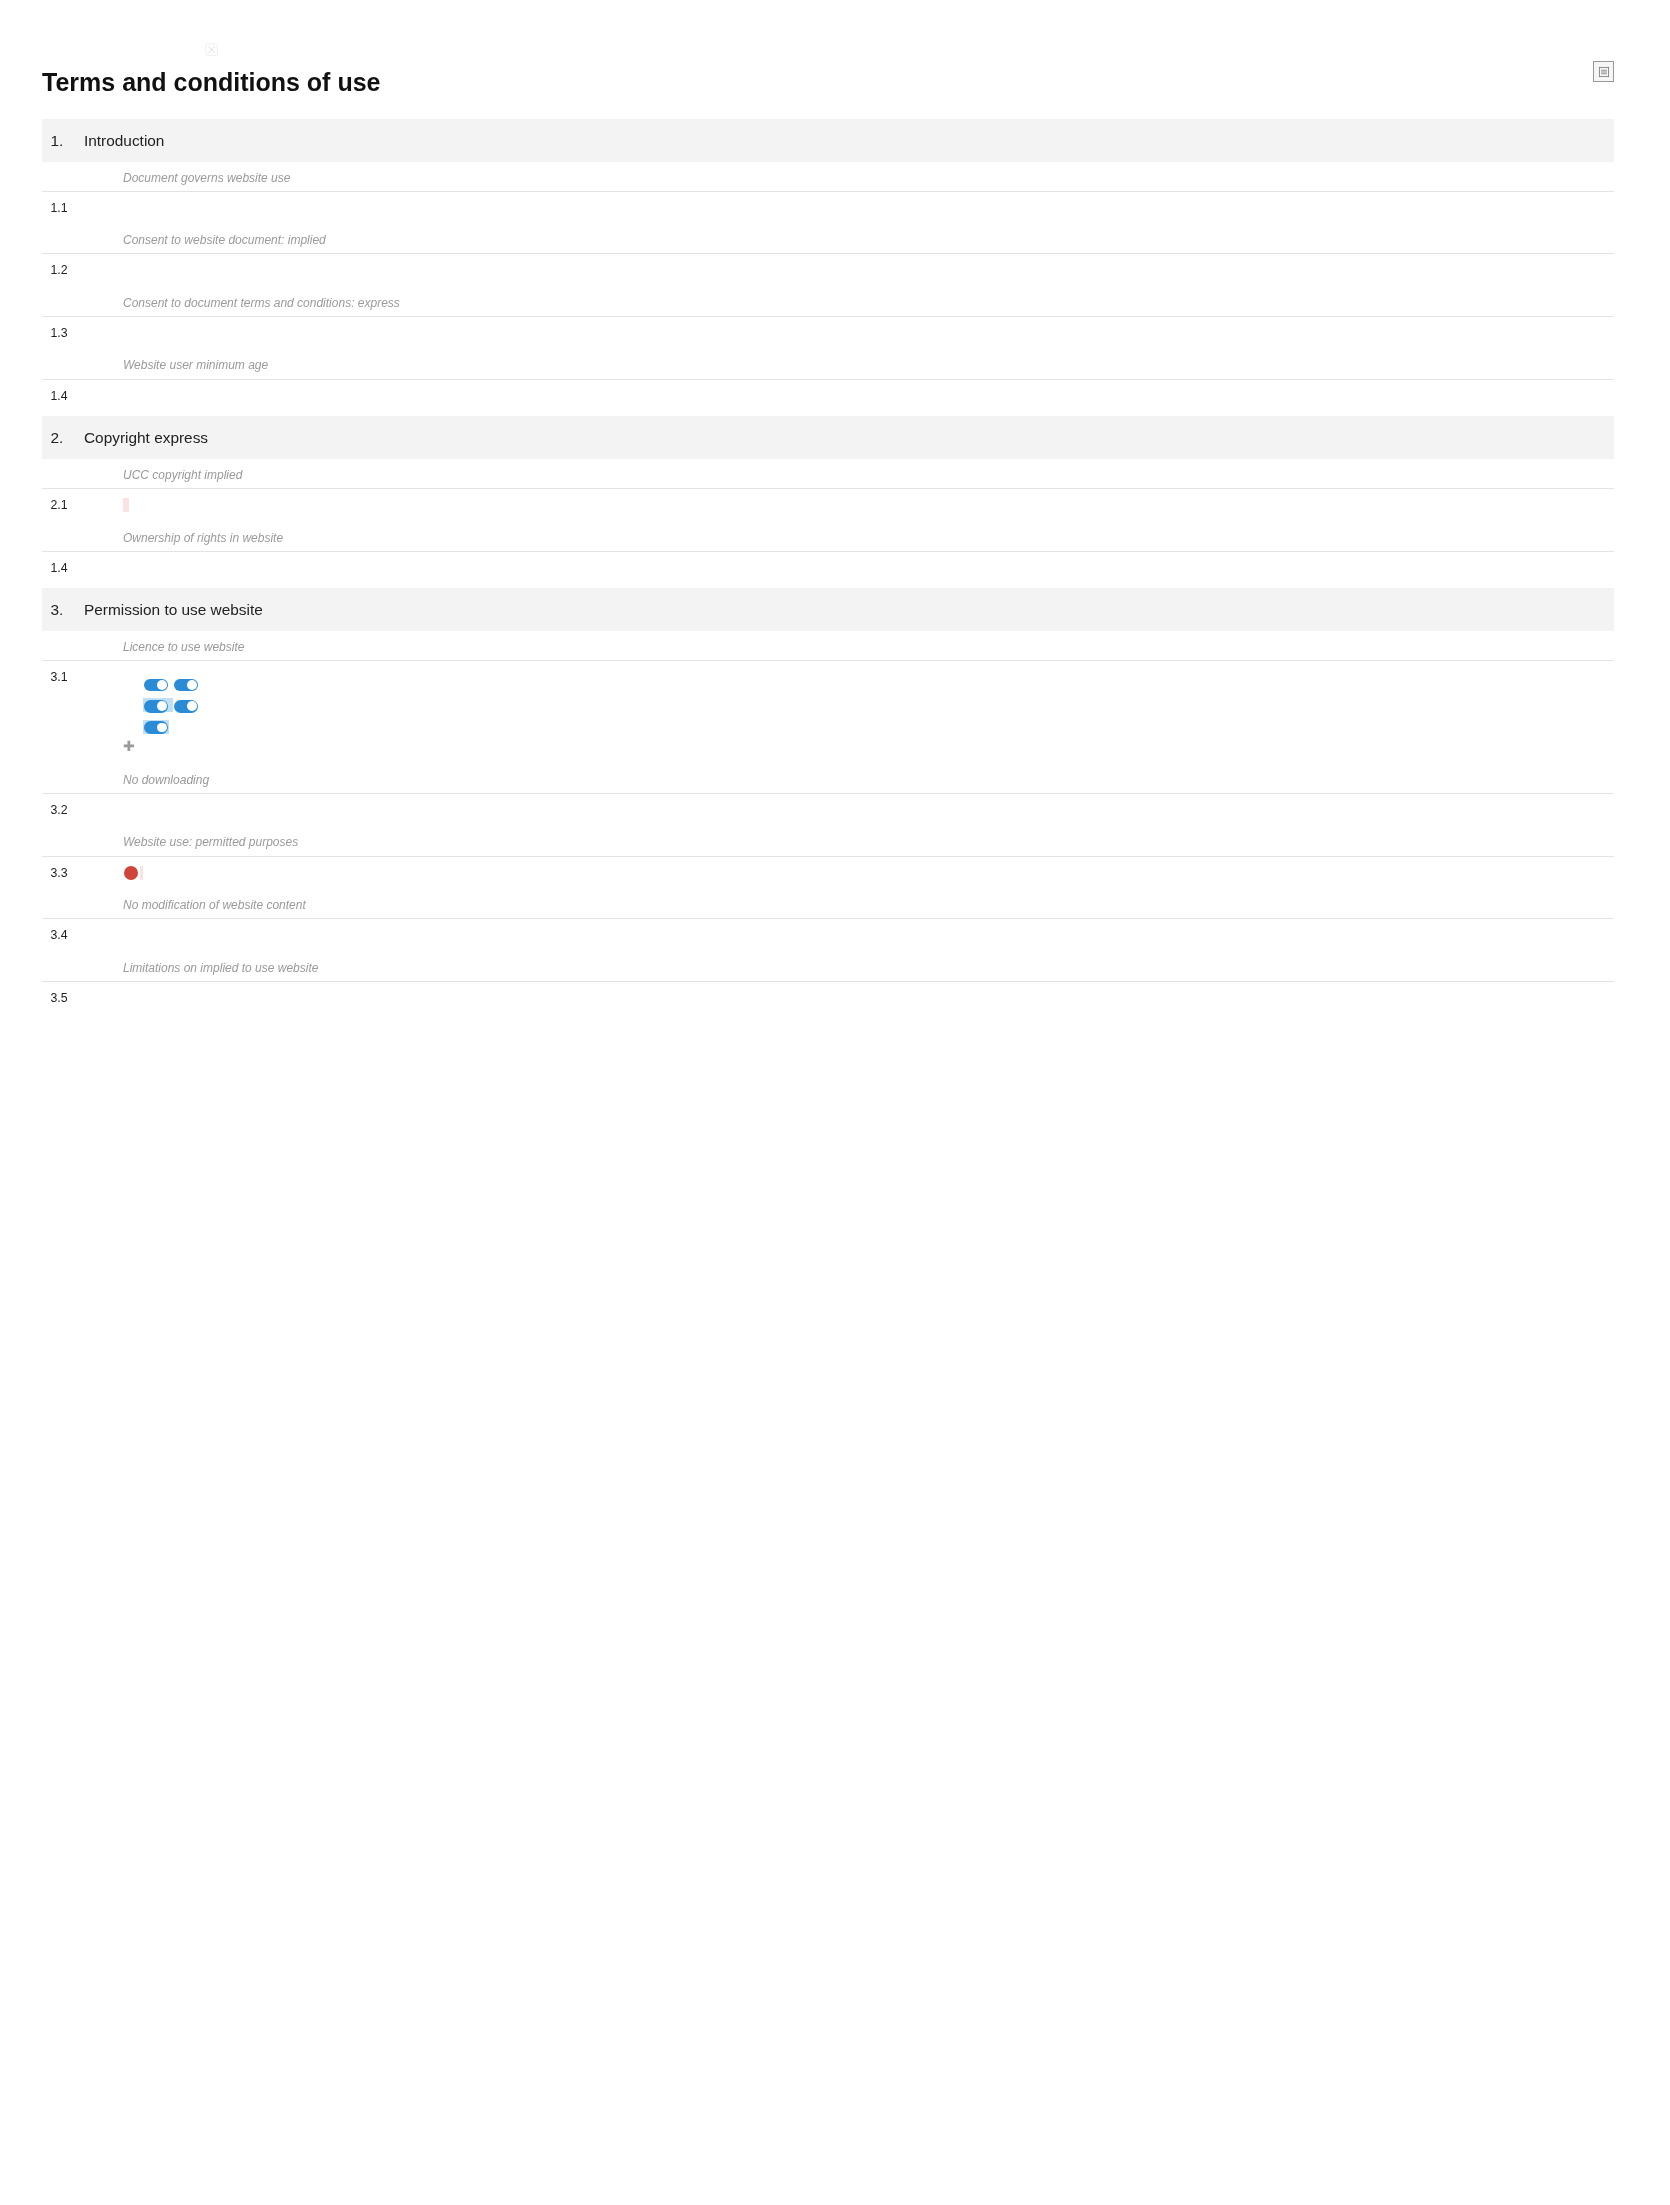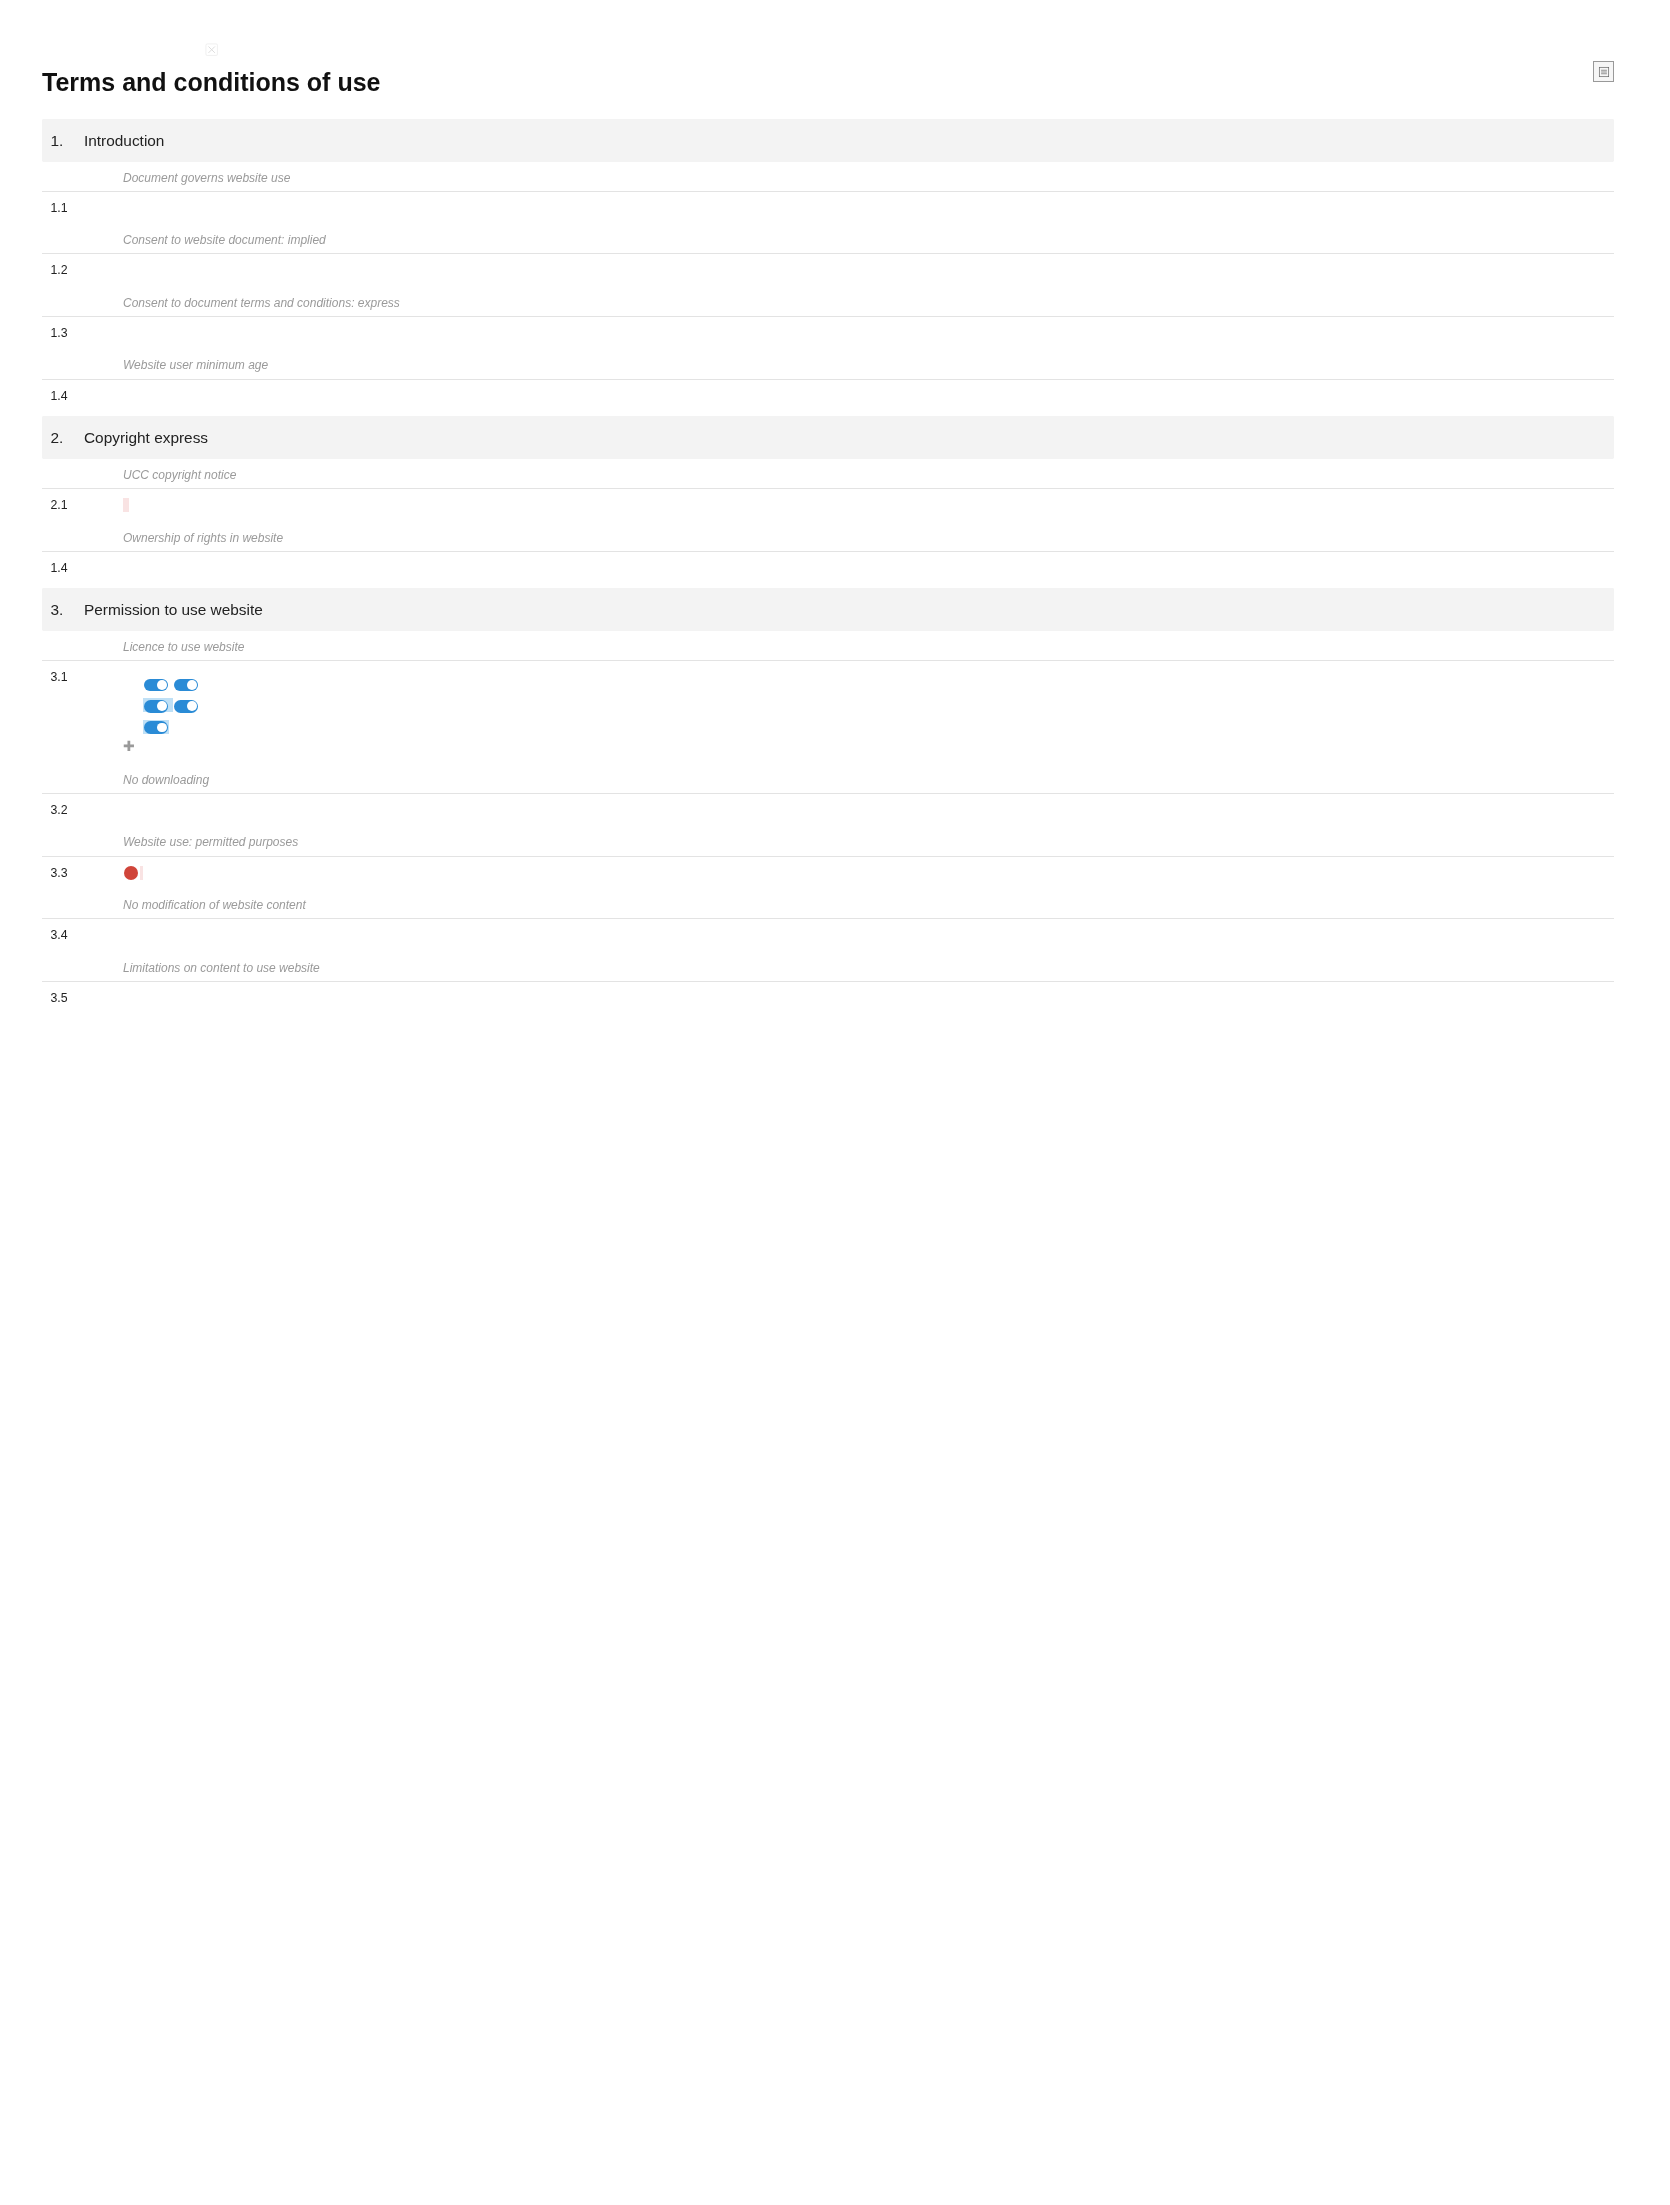--- a/index.html
+++ b/index.html
@@ -222,21 +222,21 @@
     <div class="body"><span></span><span class="hl-yellow"></span><span></span><span class="hl-yellow"></span><span></span></div>
   </div>
 
 <div class="section-header">
   <div class="num">2.</div>
   <div class="label">Copyright express</div>
 </div>
 
 <div class="note-row">
     <div class="num"></div>
-    <div class="note">UCC copyright notice</div>
+    <div class="note">UCC copyright implied</div>
   </div>
 <div class="clause-row">
     <div class="num">2.1</div>
     <div class="body"><span></span><span class="placeholder"></span><span></span><span class="placeholder"></span><span></span></div>
   </div>
 
 <div class="note-row">
     <div class="num"></div>
     <div class="note">Ownership of rights in website</div>
   </div>
@@ -319,21 +319,21 @@
     <div class="num"></div>
     <div class="note">No modification of website content</div>
   </div>
 <div class="clause-row">
     <div class="num">3.4</div>
     <div class="body"></div>
   </div>
 
 <div class="note-row">
     <div class="num"></div>
-    <div class="note">Limitations on content to use website</div>
+    <div class="note">Limitations on implied to use website</div>
   </div>
 <div class="clause-row">
     <div class="num">3.5</div>
     <div class="body">
   <div></div>
   <ul class="sublist">
     <li>
           <span class="li-num"></span>
           <span class="li-body"></span>
         </li>

